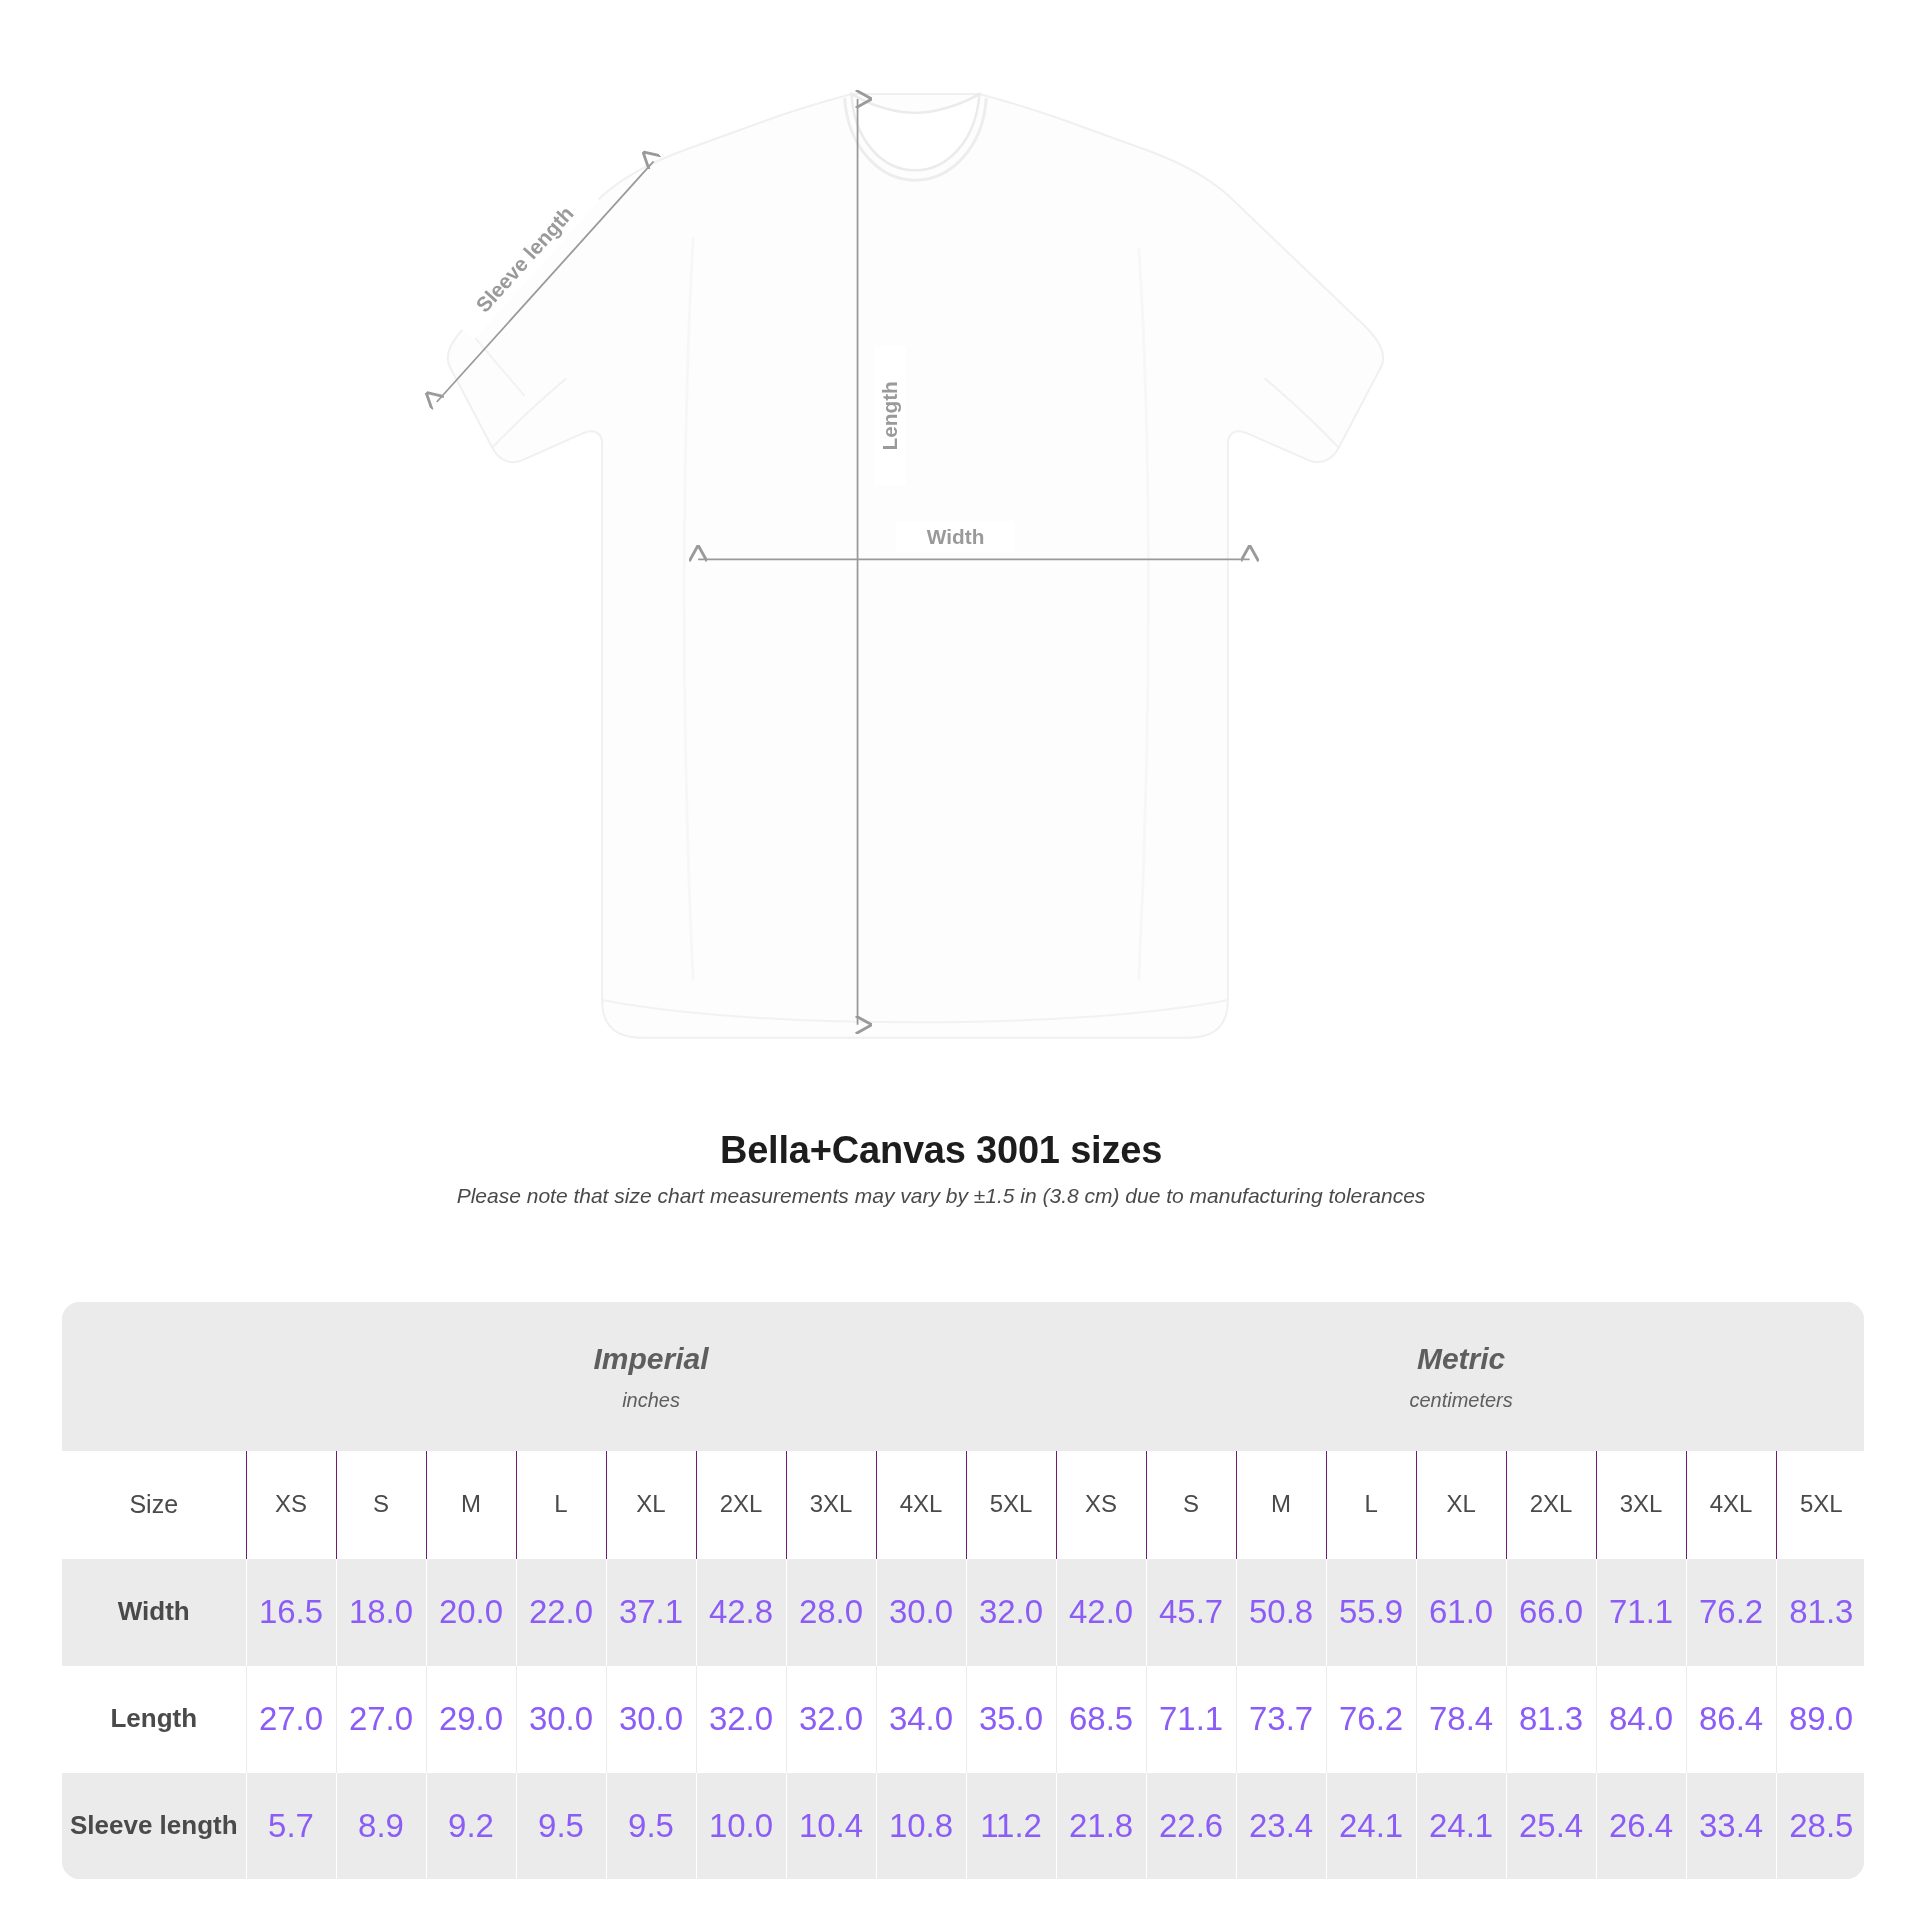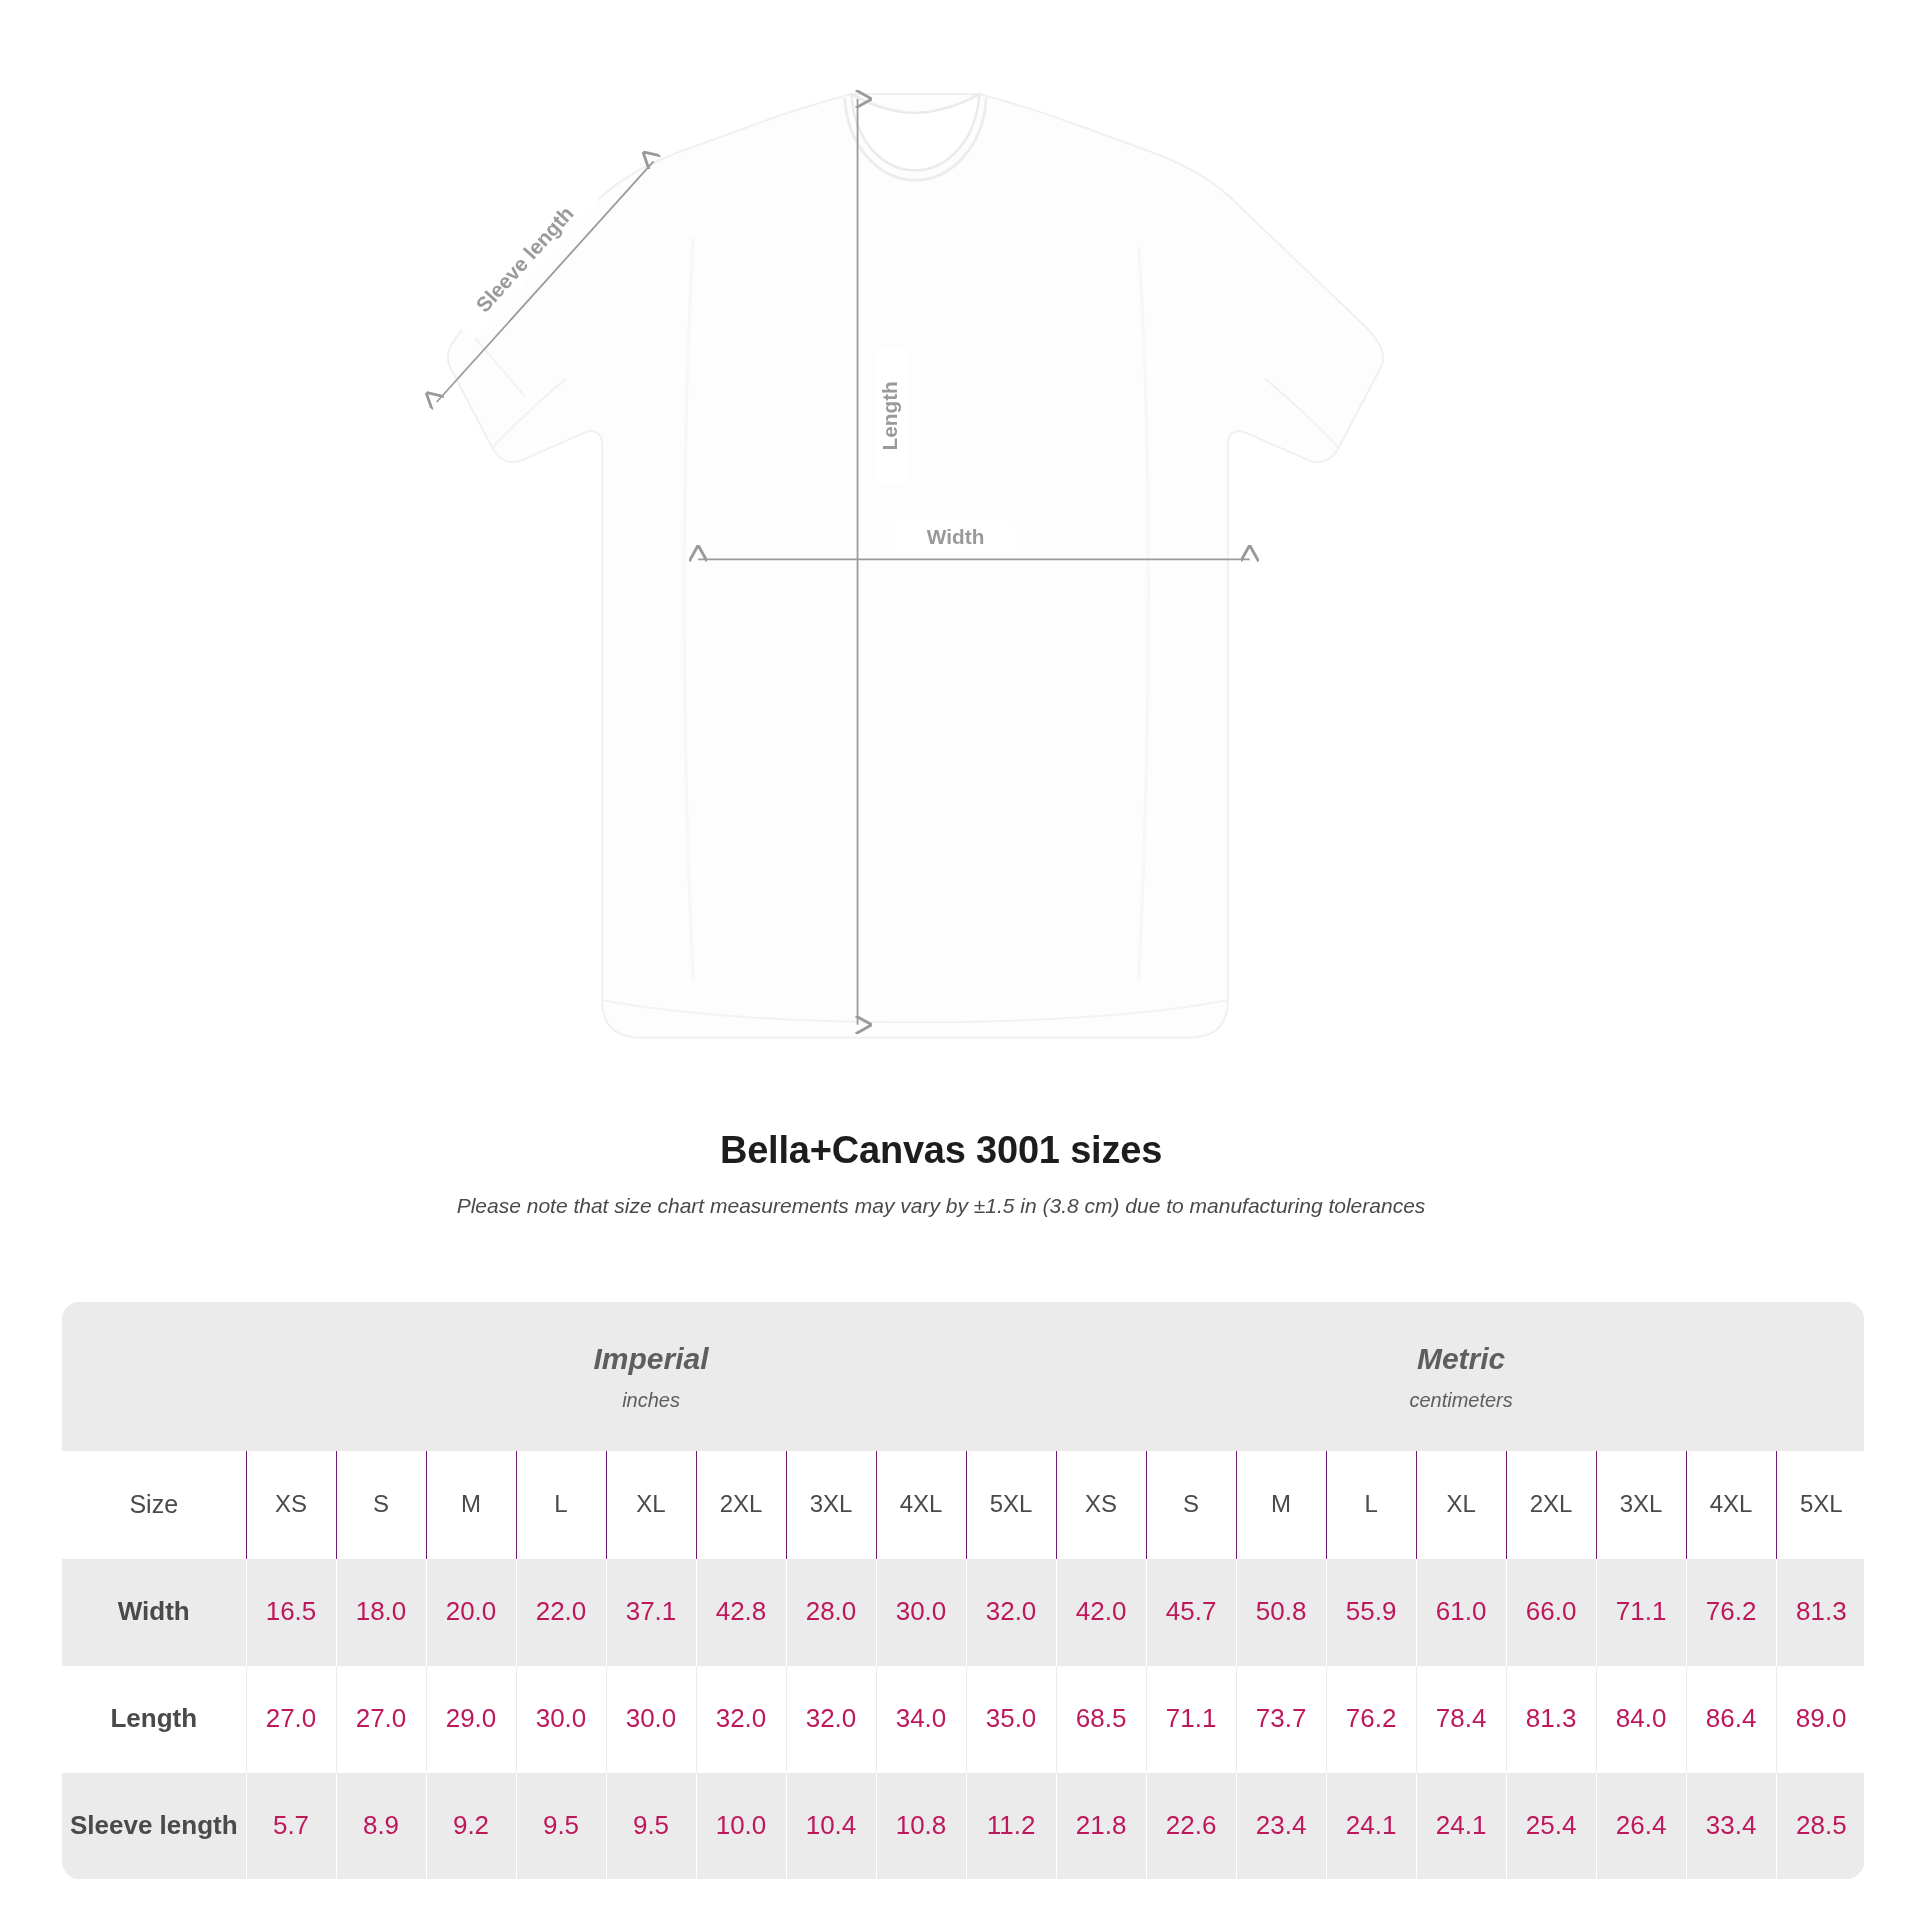--- a/index.html
+++ b/index.html
@@ -42,21 +42,21 @@
     font-size: 38px;
     font-weight: bold;
     color: #1d1d1d;
     letter-spacing: -0.2px;
     margin: 0;
   }
   .chart-note {
     font-size: 21px;
     font-style: italic;
     color: #4a4a4a;
-    margin-top: 22px;
+    margin-top: 12px;
   }
 
   
   .table-wrap {
     position: absolute;
     top: 1302px;
     left: 62px;
     width: 1802px;
     border-radius: 18px;
     overflow: hidden;
@@ -101,22 +101,22 @@
     border-right: 1px solid #701a75;
   }
   .head-row td:last-child { border-right: none; }
   .head-row td.rowlabel {
     background: #ffffff;
     font-size: 25px;
   }
 
   .data-row td {
     height: 107px;
-    font-size: 26px;
-    color: #be185d;
+    font-size: 33px;
+    color: #8b5cf6;
     border-right: 1px solid #ffffff;
     border-top: 1px solid #ffffff;
   }
   .data-row td:last-child { border-right: none; }
   .data-row.shade td { background: #ebebeb; }
   .data-row.plain td { background: #ffffff; border-right: 1px solid #ebebeb; border-top: 1px solid #ebebeb;}
   .data-row td.rowlabel {
     font-size: 26px;
     font-weight: bold;
     color: #4a4a4a;

